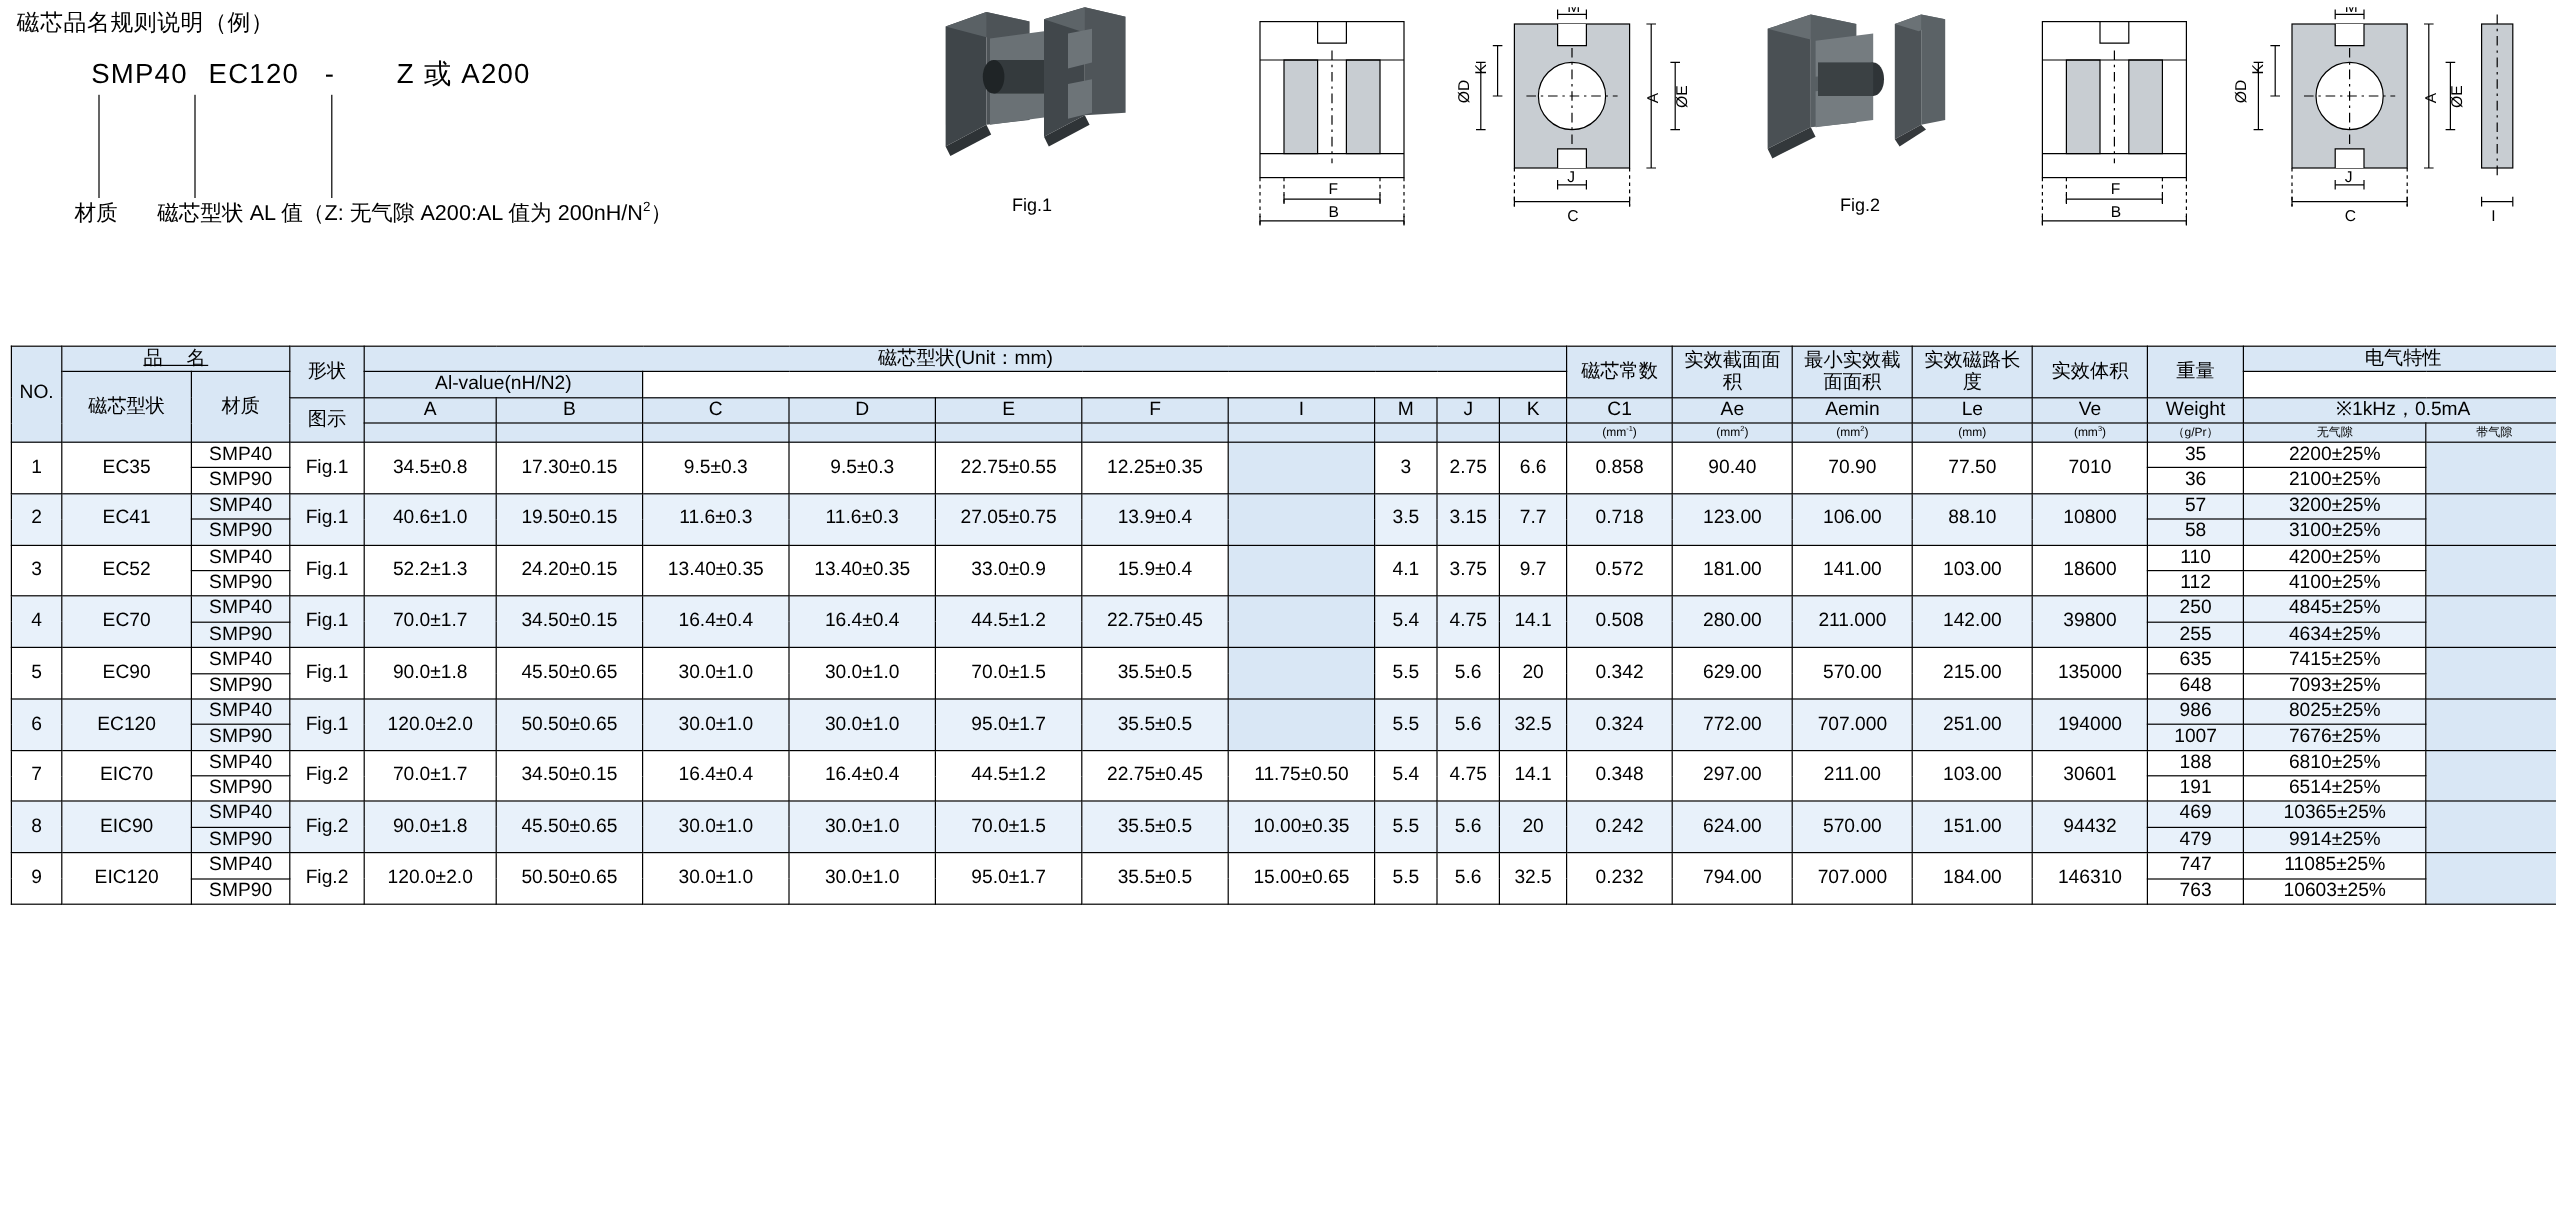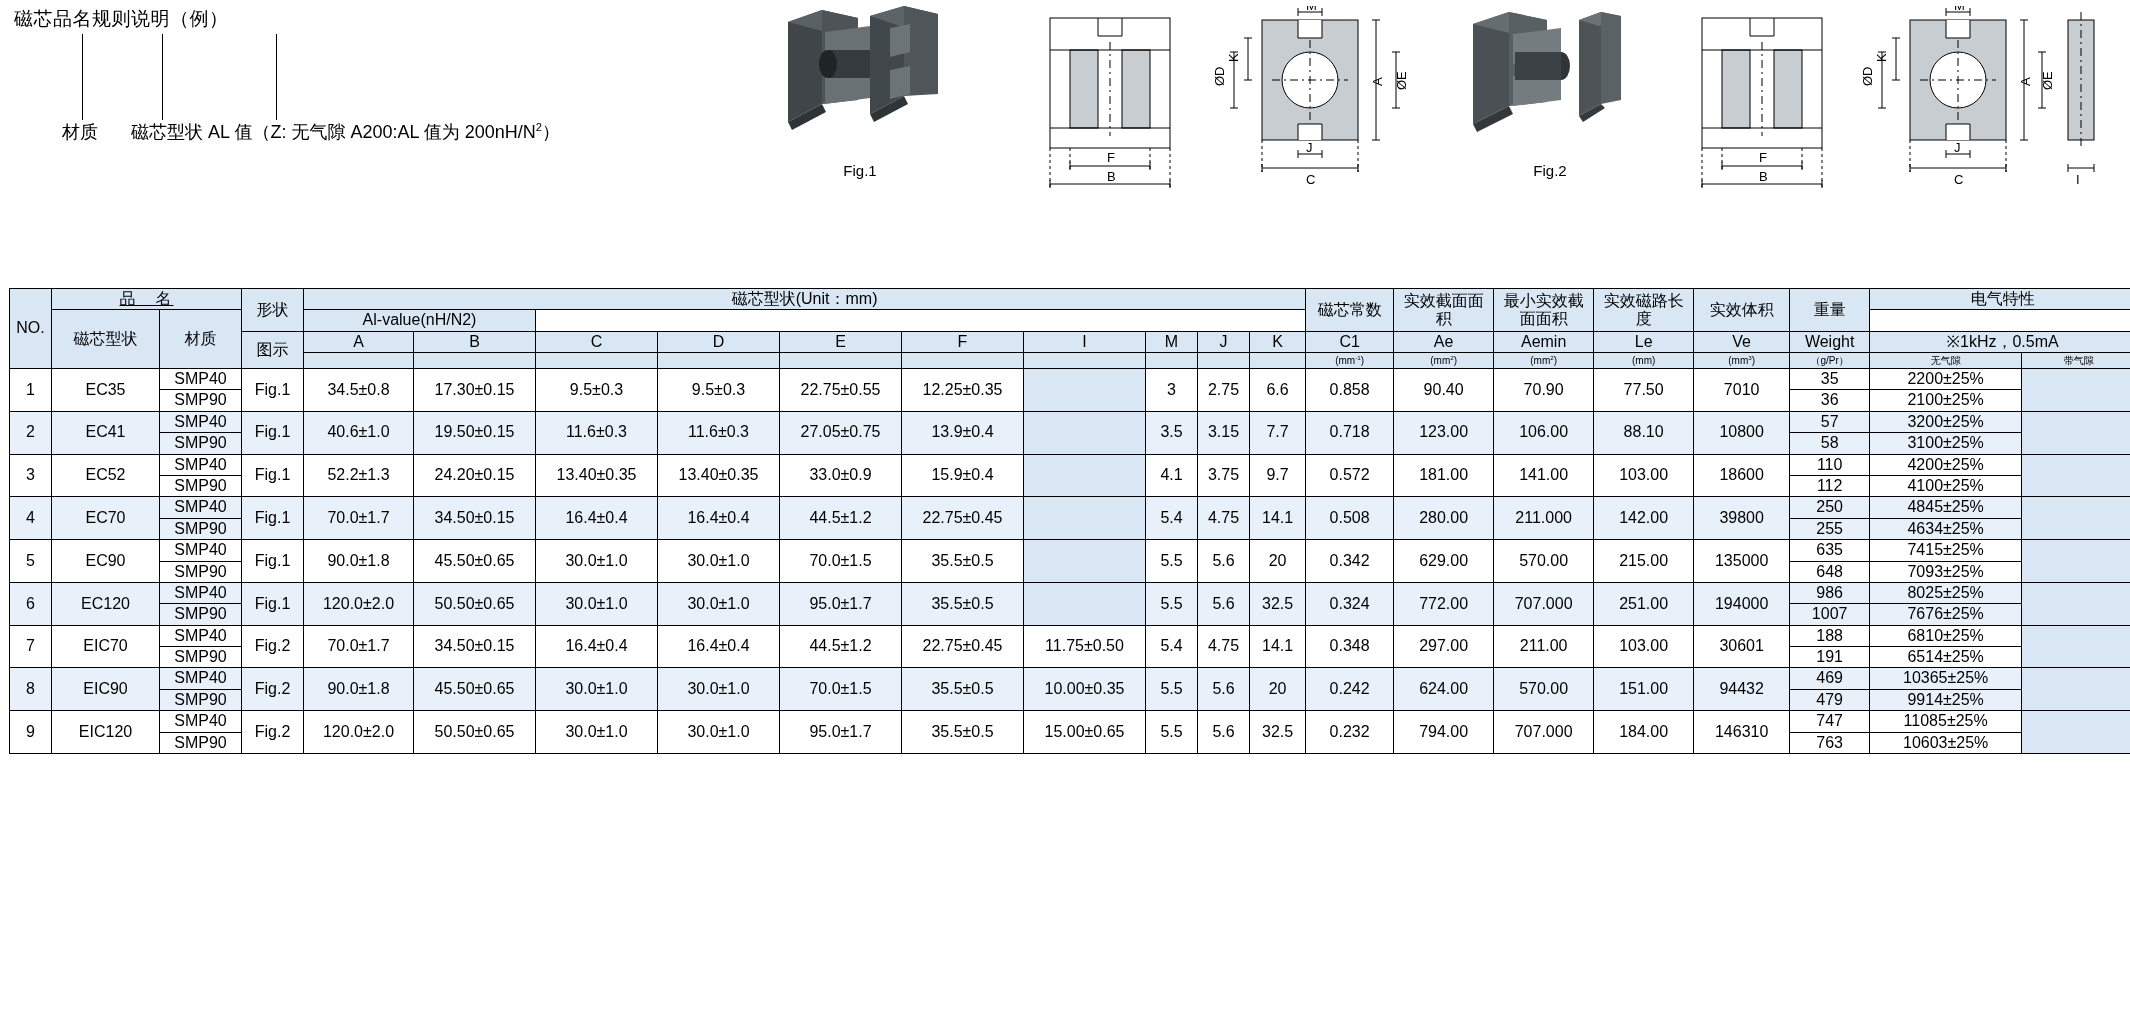--- a/index.html
+++ b/index.html
@@ -105,20 +105,26 @@
   .unit { font-size: 10px; margin-top: 22px; }
   .empty-cell { background: #d9e7f5; }
 </style>
 </head>
 <body>
 
 <div class="top-section">
 
   <div class="naming">
     <div class="naming-title">磁芯品名规则说明（例）</div>
+    <div class="naming-code">
+      <span class="seg">SMP40</span>
+      <span class="seg" style="margin-left:10px">EC120</span>
+      <span class="seg" style="margin-left:14px">-</span>
+      <span class="seg" style="margin-left:44px">Z 或 A200</span>
+    </div>
     <div class="naming-lines">
       <div class="vline" style="left:68px;"></div>
       <div class="vline" style="left:148px;"></div>
       <div class="vline" style="left:262px;"></div>
     </div>
     <div class="naming-legend">
       <span class="g1">材质</span>
       <span class="g2">磁芯型状</span>
       <span class="g3"><span>AL 值（Z: 无气隙  A200:AL 值为 200nH/N</span><sup>2</sup><span>）</span></span>
     </div>

